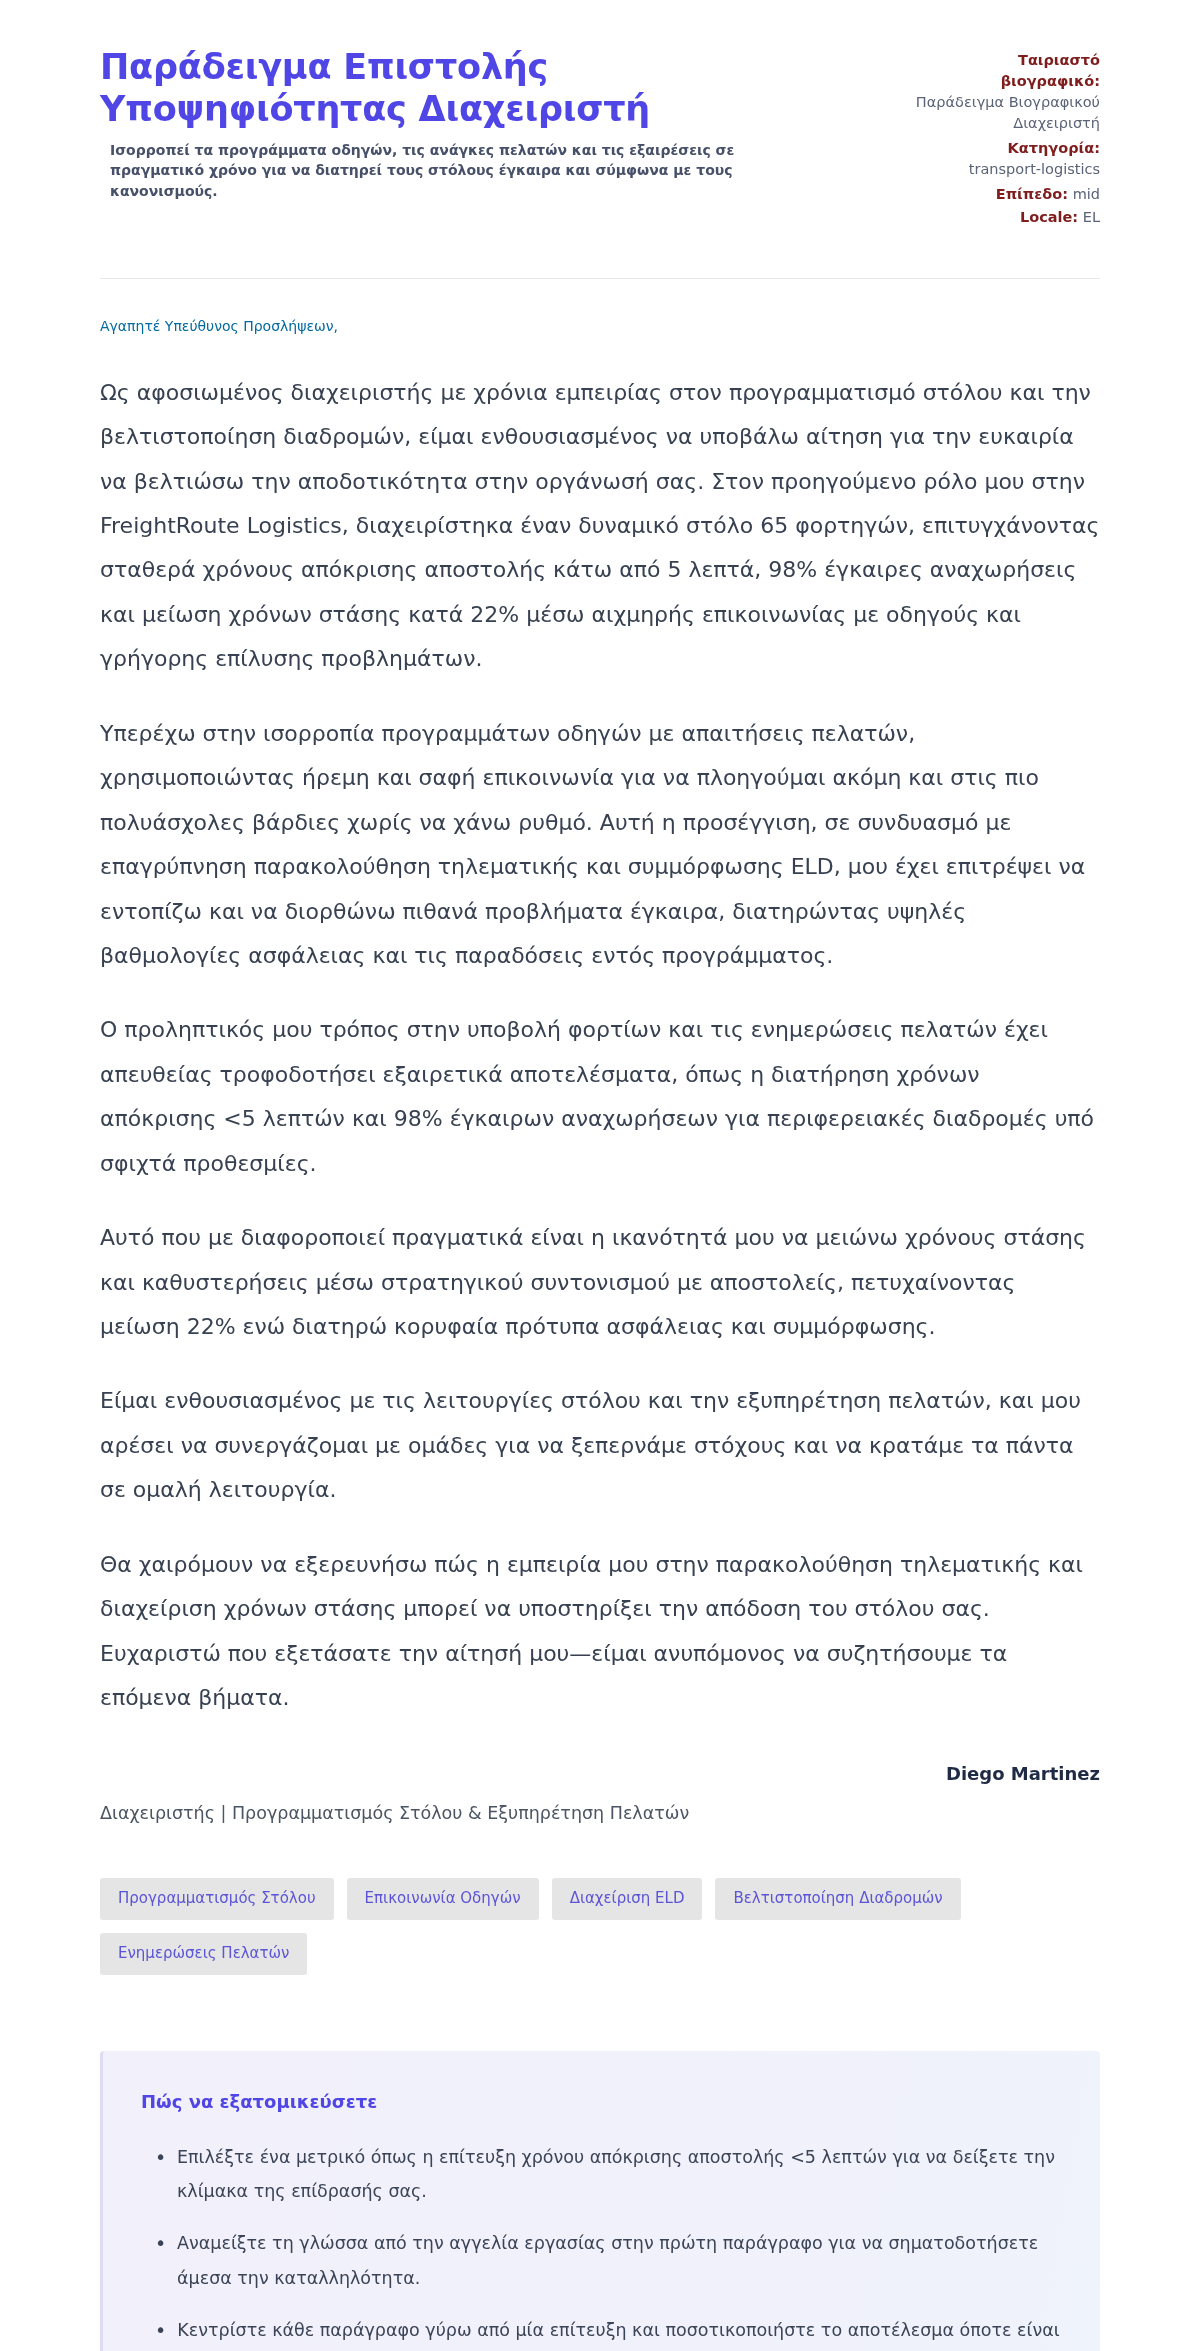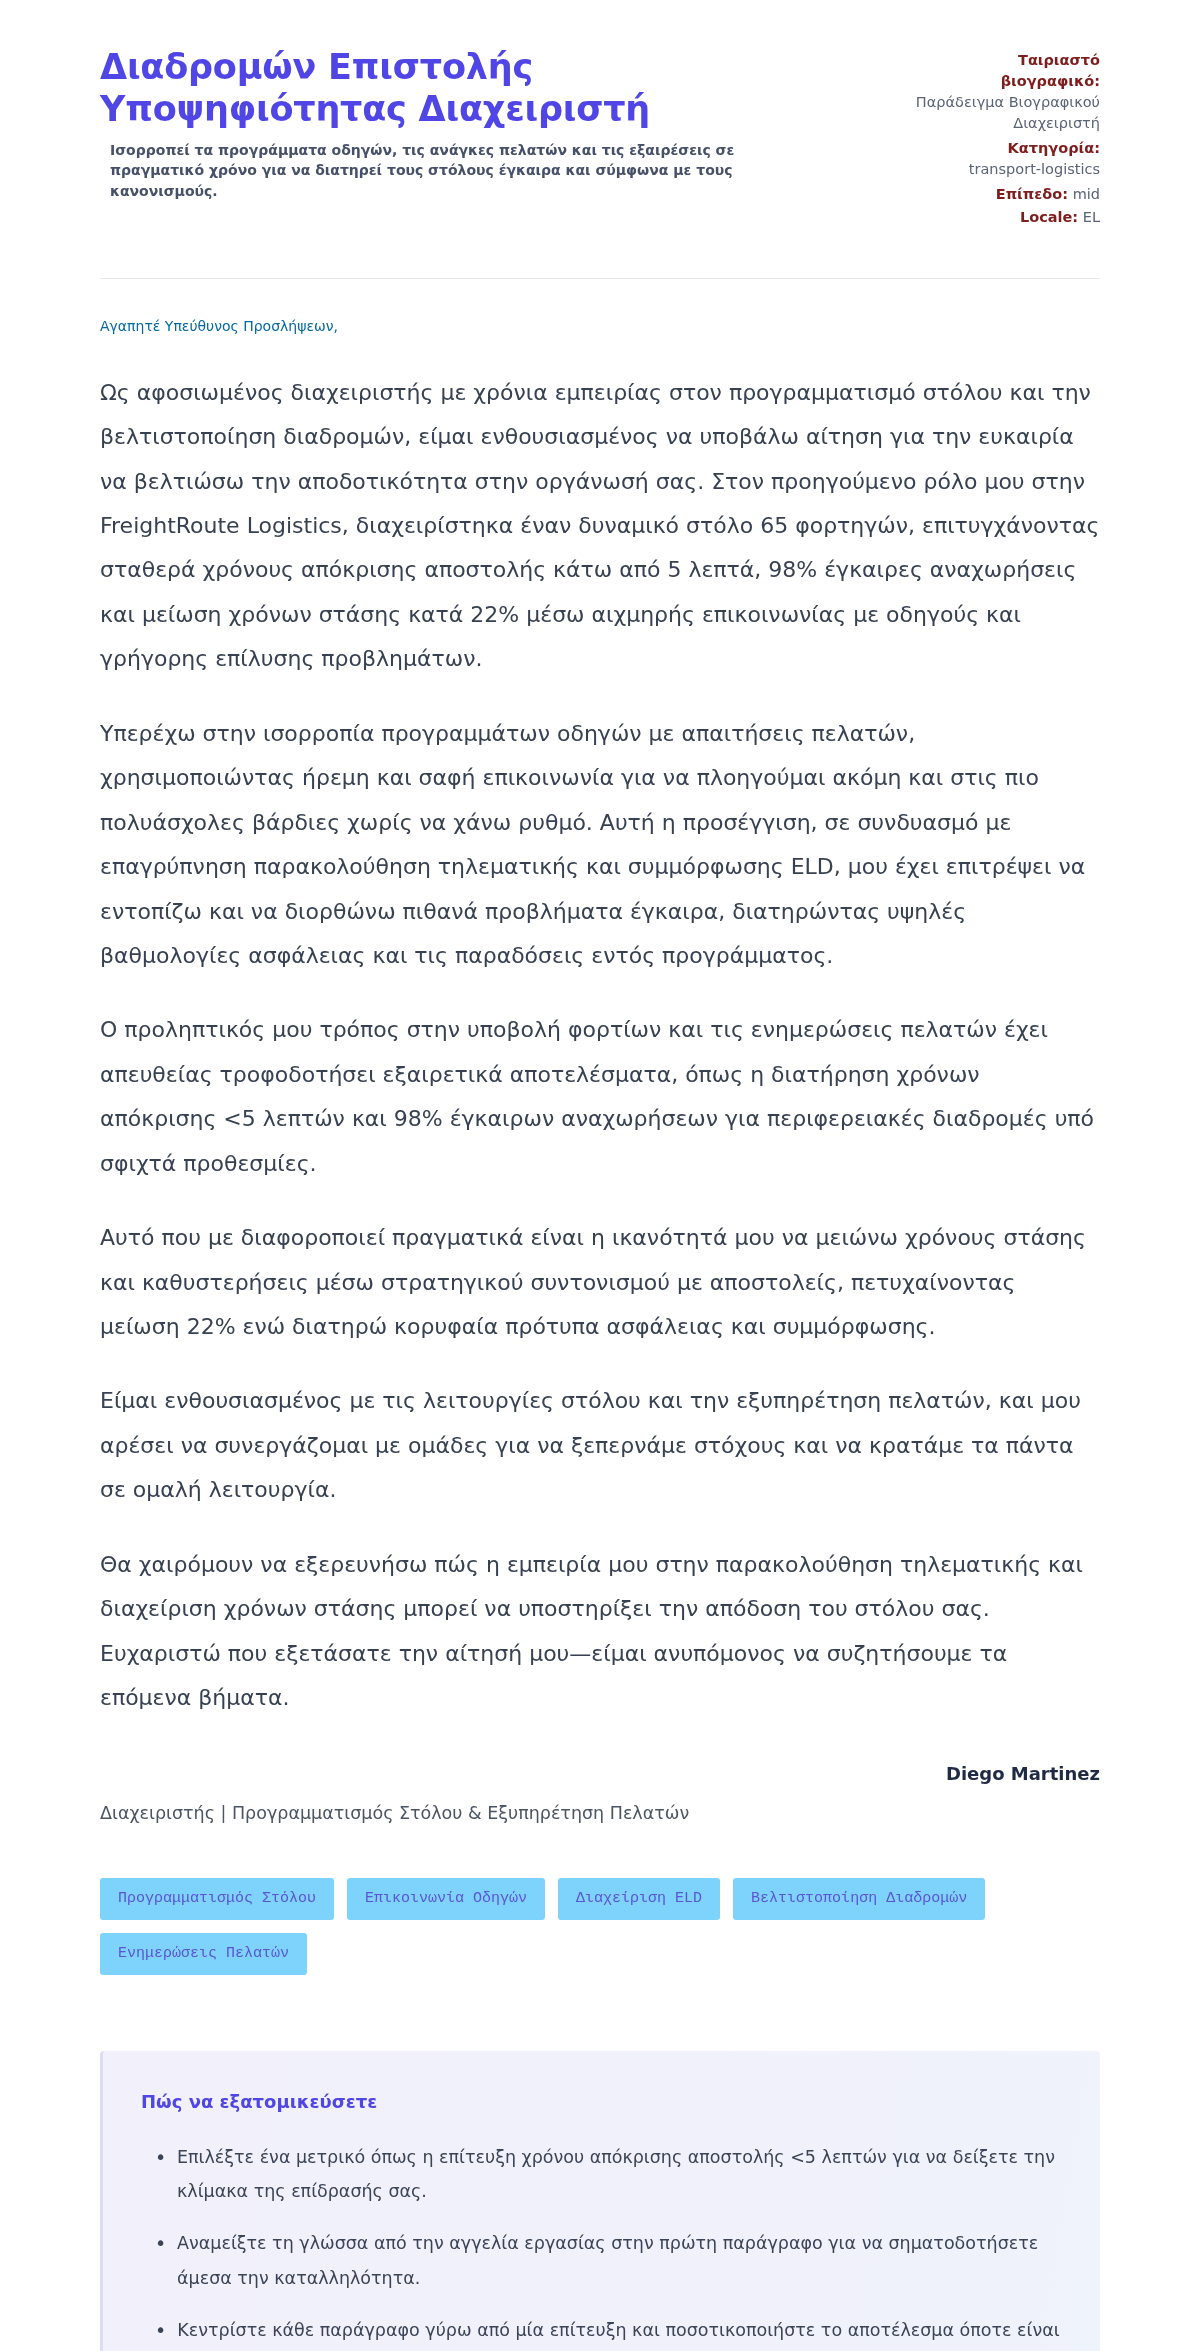--- a/index.html
+++ b/index.html
@@ -109,28 +109,27 @@
 
   
   .tags {
     display: flex;
     flex-wrap: wrap;
     gap: 13px;
     margin-top: 52px;
     max-width: 940px;
   }
   .tag {
-    background: #7dd3fc;
+    background: #e5e5e5;
     color: #5b54d6;
     font-size: 15px;
     line-height: 1;
     padding: 13px 18px 14px 18px;
     border-radius: 3px;
     white-space: nowrap;
-    font-family: Liberation Mono, monospace;
   }
 
   
   .callout {
     margin-top: 76px;
     background: linear-gradient(100deg, #f1f0fb 0%, #f1f1fb 55%, #eff3fb 100%);
     border-left: 3px solid #dcdcf3;
     border-radius: 4px;
     padding: 38px 40px 38px 38px;
   }
@@ -165,21 +164,21 @@
     line-height: 1.95;
   }
 </style>
 </head>
 <body>
 
 <div class="page">
 
   <div class="header">
     <div class="header-left">
-      <h1 class="doc-title">Διαδρομών Επιστολής Υποψηφιότητας Διαχειριστή</h1>
+      <h1 class="doc-title">Παράδειγμα Επιστολής Υποψηφιότητας Διαχειριστή</h1>
       <p class="doc-subtitle">Ισορροπεί τα προγράμματα οδηγών, τις ανάγκες πελατών και τις εξαιρέσεις σε πραγματικό χρόνο για να διατηρεί τους στόλους έγκαιρα και σύμφωνα με τους κανονισμούς.</p>
     </div>
 
     <div class="meta">
       <div class="meta-row block">
         <span class="meta-label">Ταιριαστό βιογραφικό:</span>
         <div class="meta-value">Παράδειγμα Βιογραφικού Διαχειριστή</div>
       </div>
       <div class="meta-row block">
         <span class="meta-label">Κατηγορία:</span>

